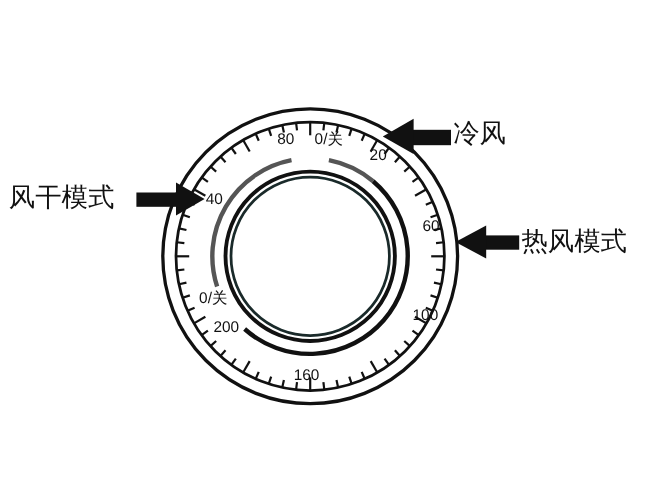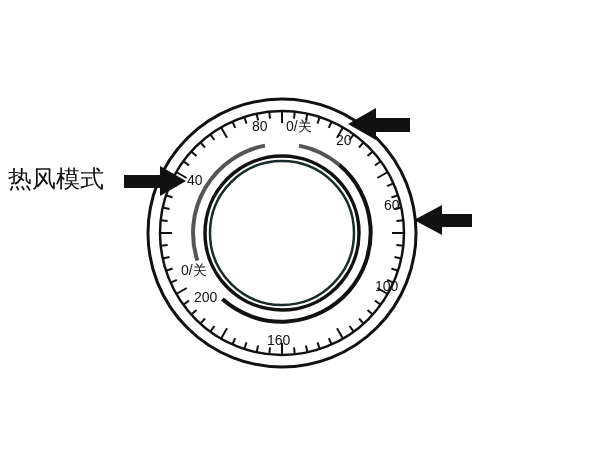--- a/index.html
+++ b/index.html
@@ -108,14 +108,16 @@
     <g fill="#111">
       <rect x="124" y="175" width="40" height="13"></rect>
       <polygon points="186,181 160,166 160,196"></polygon>
     </g>
     <g fill="#111">
       <rect x="440" y="214" width="32" height="13"></rect>
       <polygon points="414,220 442,205 442,235"></polygon>
     </g>
   </svg>
 
-  <div class="callout" style="left:8px; top:167px;">热风模式</div>
+  <div class="callout" style="left:412px; top:109px;">冷风</div>
+  <div class="callout" style="left:8px; top:167px;">风干模式</div>
+  <div class="callout" style="left:474px; top:207px;">热风模式</div>
 </div>
 
 </body></html>

